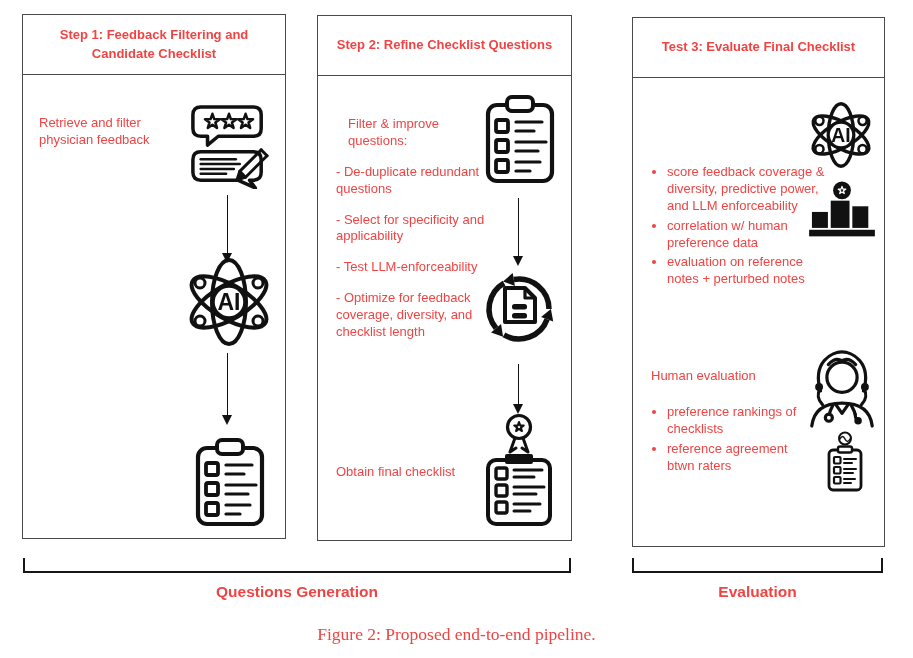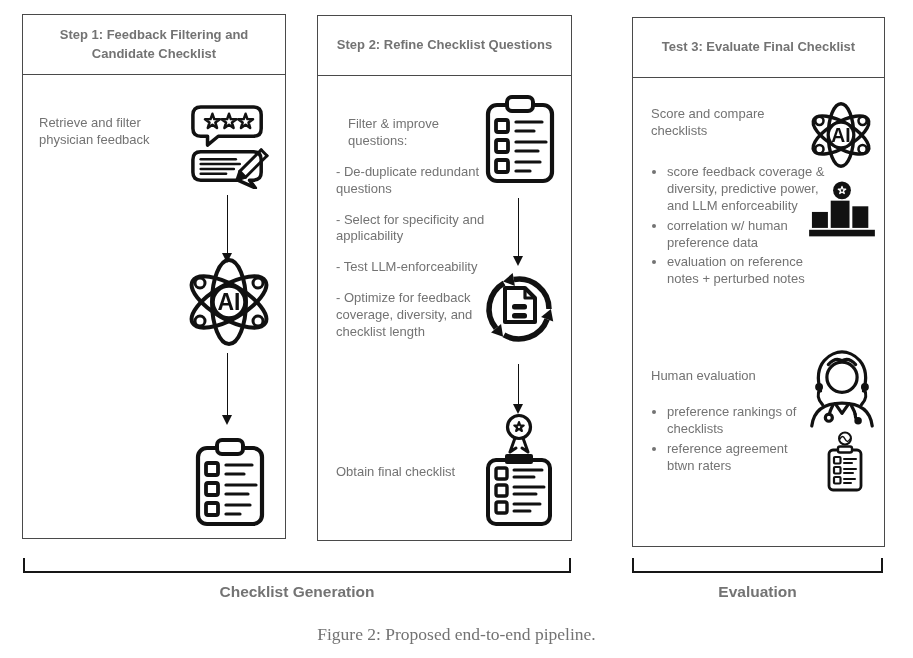--- a/index.html
+++ b/index.html
@@ -1,17 +1,17 @@
 <!DOCTYPE html>
 <html><head>
 <meta charset="utf-8">
 <style>
   html,body{margin:0;padding:0;background:#fff;}
   #figure{position:relative;width:913px;height:658px;background:#fff;
-          font-family:"Liberation Sans","DejaVu Sans",sans-serif;color:#737373;}
+          font-family:"Liberation Sans","DejaVu Sans",sans-serif;color:#ef4444;}
   .box{position:absolute;border:1.4px solid #4a4a4a;background:#fff;}
   .box-header{height:60px;border-bottom:1.4px solid #4a4a4a;display:flex;align-items:center;
               justify-content:center;text-align:center;font-weight:bold;font-size:13px;
               line-height:1.45;padding:0 12px;box-sizing:border-box;}
   .txt{position:absolute;font-size:13px;line-height:1.3;}
   .ic{position:absolute;}
   .arrow{position:absolute;width:0;border-left:1.6px solid #111;}
   .arrow::after{content:"";position:absolute;bottom:-10px;left:-6.3px;width:0;height:0;
                 border-left:5.5px solid transparent;border-right:5.5px solid transparent;
                 border-top:10px solid #111;}
@@ -181,21 +181,20 @@
           <path d="M34,94 H60"></path>
             <path d="M34,101 H50"></path>
         </g>
       </svg>
     </span>
   </div>
 
   <div class="box" style="left:632px;top:17px;width:251px;height:528px;">
     <div class="box-header">Test 3: Evaluate Final Checklist</div>
 
-    <div class="txt" style="left:18px;top:88px;width:150px;">Score and compare checklists</div>
 
     <span class="ic" style="left:176px;top:82px;">
       <svg width="64" height="70" viewBox="0 0 86 94" fill="none" stroke="#111" stroke-width="4.6">
         <ellipse cx="43" cy="47" rx="17" ry="42"></ellipse>
         <ellipse cx="43" cy="47" rx="17" ry="42" transform="rotate(60 43 47)"></ellipse>
         <ellipse cx="43" cy="47" rx="17" ry="42" transform="rotate(-60 43 47)"></ellipse>
         <g fill="#fff" stroke-width="3.4">
           <circle cx="14" cy="28" r="5.5"></circle>
             <circle cx="72" cy="28" r="5.5"></circle>
           <circle cx="14" cy="66" r="5.5"></circle>
@@ -268,20 +267,20 @@
           <path d="M21,39 H33"></path>
             <path d="M21,43 H30"></path>
           <path d="M21,49 H32"></path>
             <path d="M21,53 H28"></path>
         </g>
       </svg>
     </span>
   </div>
 
   <div class="brace" style="left:23px;top:558px;width:548px;"></div>
-  <div class="grouplabel" style="left:23px;top:583px;width:548px;">Checklist Generation</div>
+  <div class="grouplabel" style="left:23px;top:583px;width:548px;">Questions Generation</div>
 
   <div class="brace" style="left:632px;top:558px;width:251px;"></div>
   <div class="grouplabel" style="left:632px;top:583px;width:251px;">Evaluation</div>
 
   <div class="caption">Figure 2: Proposed end-to-end pipeline.</div>
 
 </div>
 
 </body></html>

